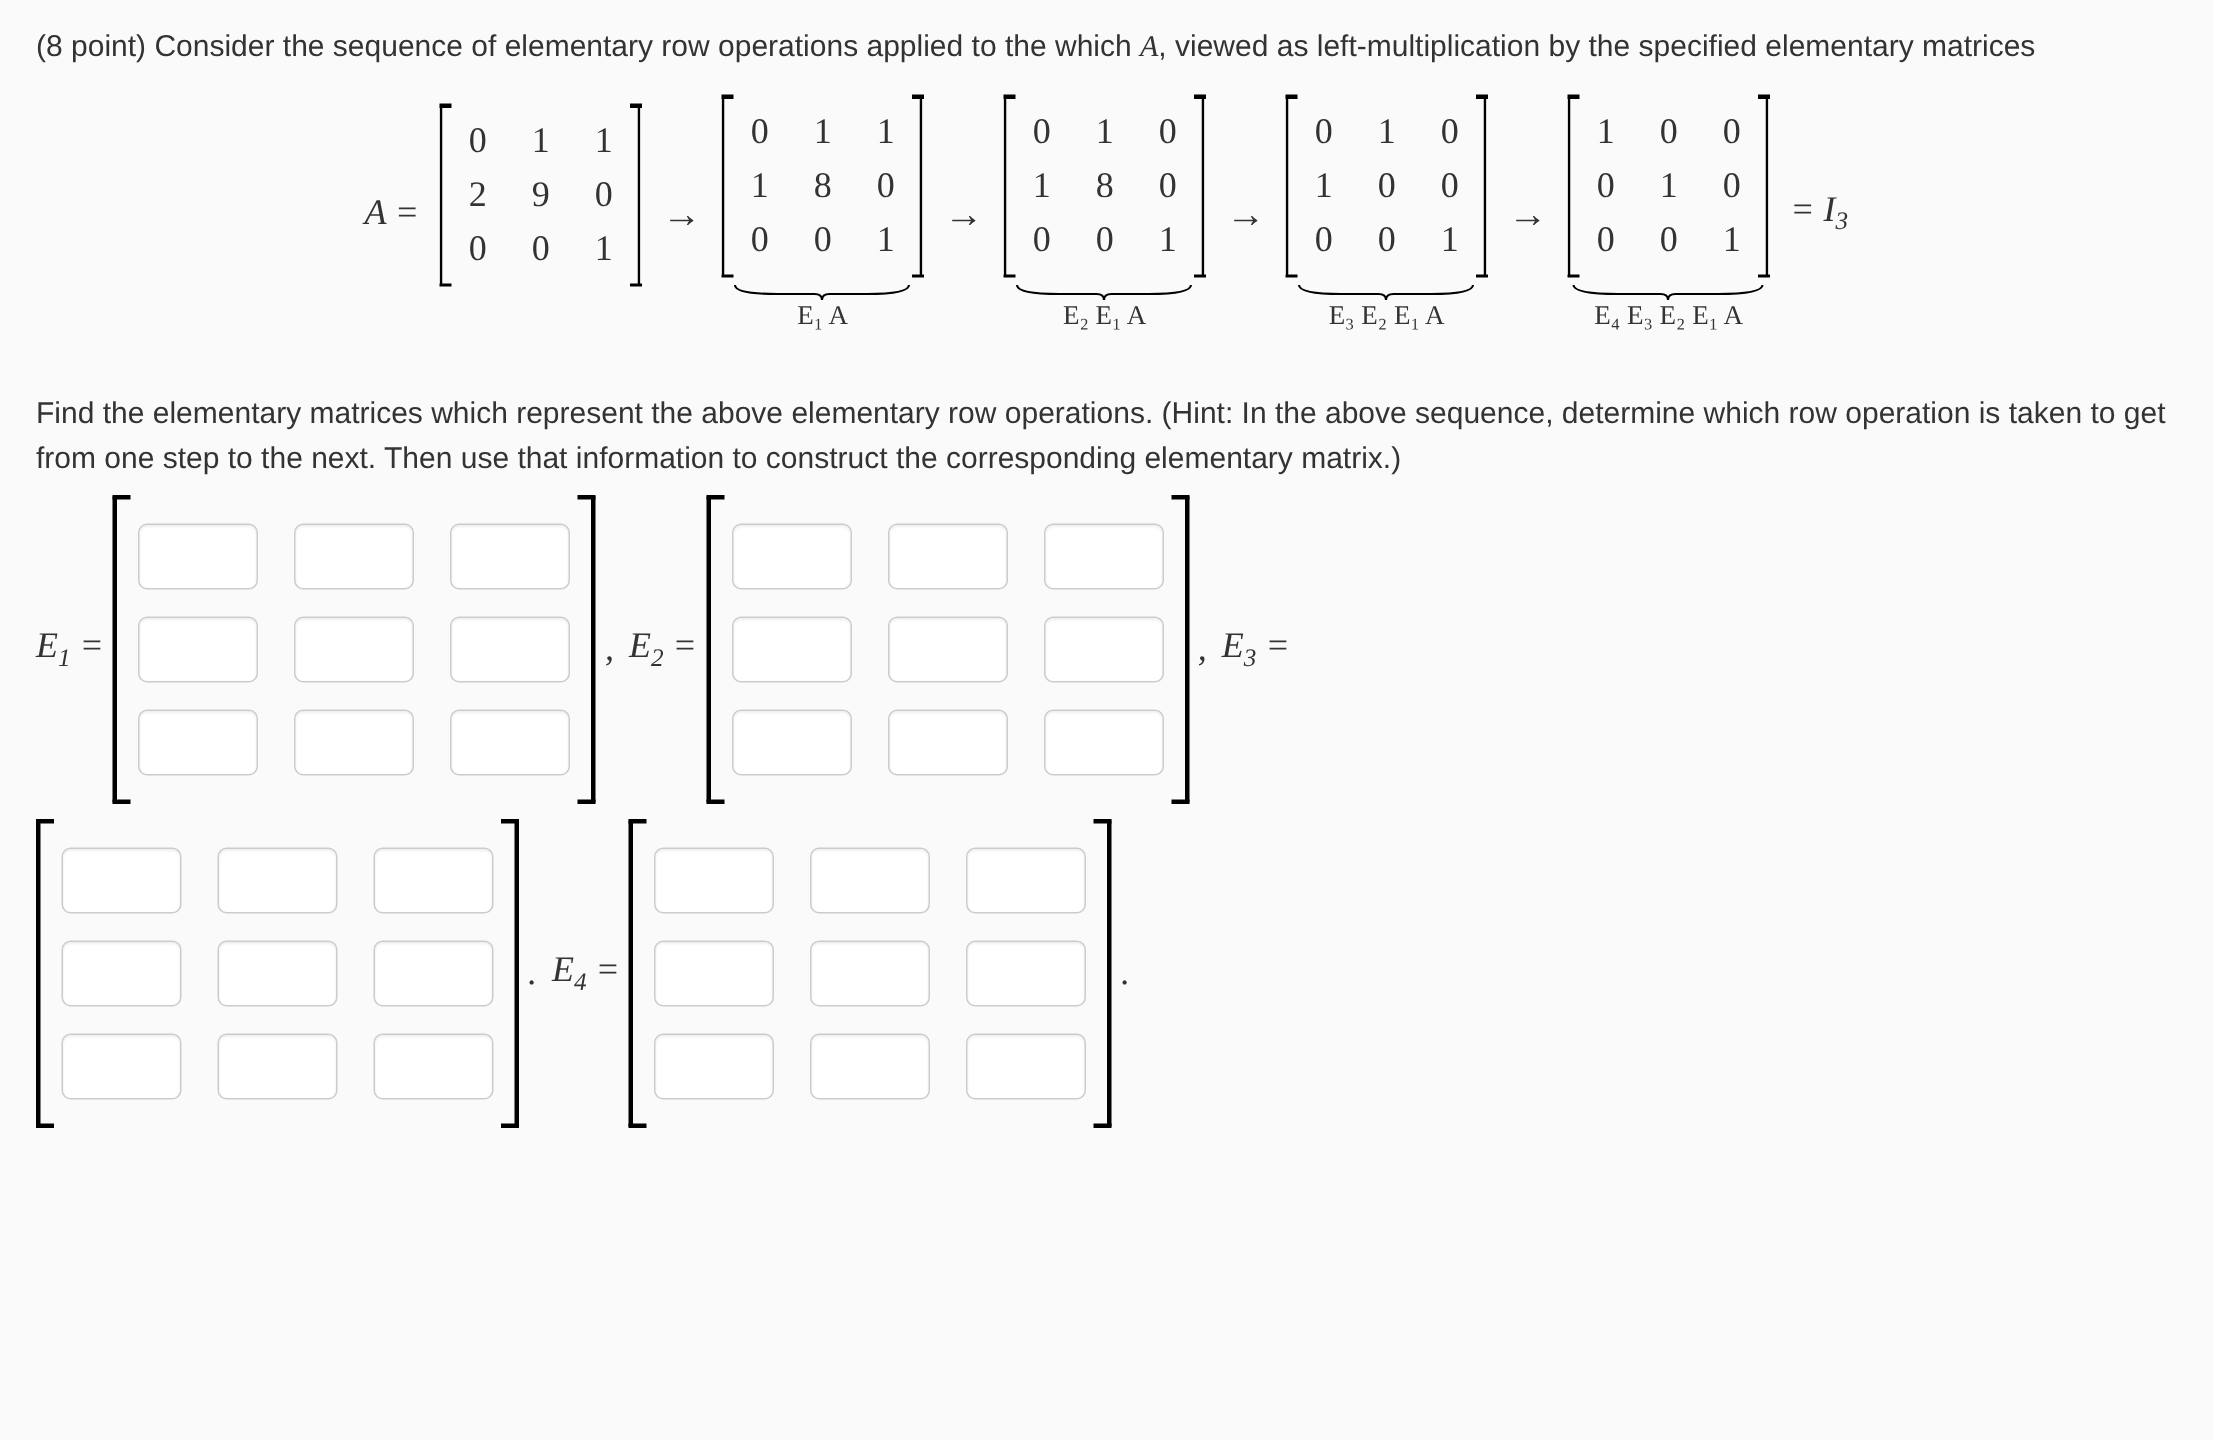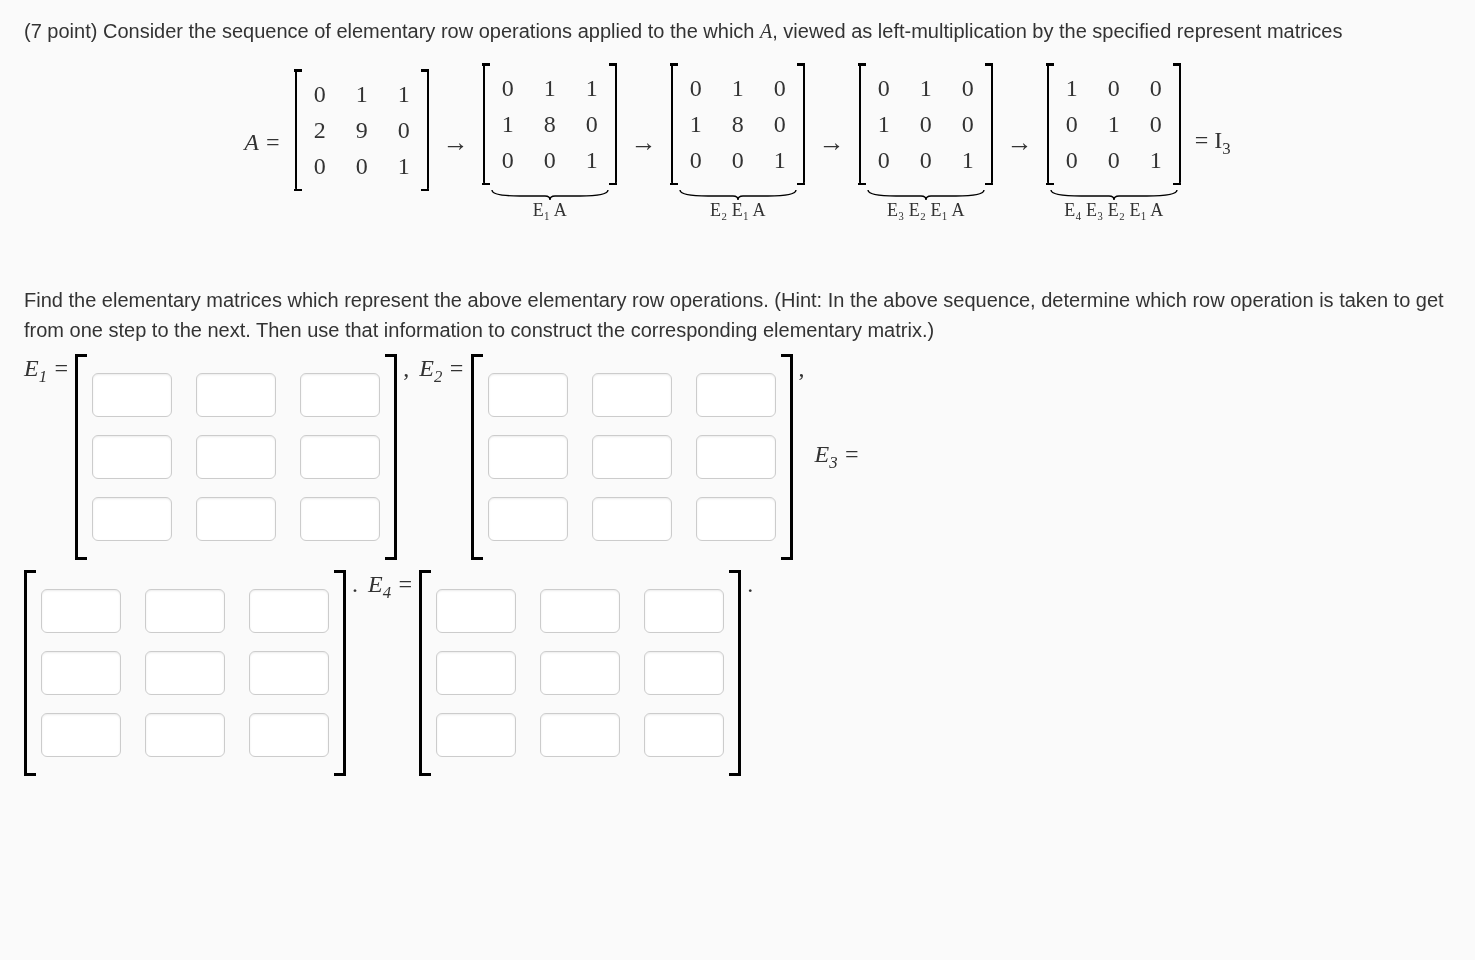--- a/index.html
+++ b/index.html
@@ -7,21 +7,21 @@
     padding: 16px 24px;
     font-family: "Helvetica Neue", Arial, sans-serif;
     font-size: 20px;
     color: #333;
     background: #fafafa;
     width: 1475px;
     box-sizing: border-box;
   }
   .prompt p { margin: 0 0 6px 0; line-height: 1.5; }
   .math-i { font-family: "Times New Roman", serif; font-style: italic; }
-  .math-r { font-family: "Times New Roman", serif; }
+  .math-r { font-family: "Times New Roman", serif; font-style: italic; }
   .sub { font-size: 0.7em; vertical-align: sub; font-family: "Times New Roman", serif; }
 
   .eq-row {
     display: flex;
     align-items: center;
     justify-content: center;
     gap: 14px;
     margin: 18px 0 12px 0;
     font-family: "Times New Roman", serif;
     font-size: 24px;
@@ -61,21 +61,21 @@
 
   .answers {
     display:flex;
     flex-wrap: wrap;
     align-items:center;
     gap: 6px;
     margin-top: 10px;
     font-family: "Times New Roman", serif;
     font-size: 24px;
   }
-  .ans-group { display:flex; align-items:flex-start; gap:6px; margin-right:4px; }
+  .ans-group { display:flex; align-items:center; gap:6px; margin-right:4px; }
 
   .input-matrix {
     display:inline-flex; flex-direction:column; gap:18px;
     padding: 18px 14px;
     border-left: 3px solid #000;
     border-right: 3px solid #000;
     position:relative;
   }
   .input-matrix::before, .input-matrix::after {
     content:""; position:absolute; width:12px; height:3px; background:#000; left:-3px;
@@ -93,21 +93,21 @@
     box-shadow: inset 0 1px 2px rgba(0,0,0,0.08);
     font-size: 18px;
     text-align:center;
   }
 </style>
 </head>
 <body>
 
 <div class="prompt">
   <p>
-    <span>(7 point) </span><span>Consider the sequence of elementary row operations applied to the which </span><span class="math-i">A</span><span>, viewed as left-multiplication by the specified represent matrices</span>
+    <span>(8 point) </span><span>Consider the sequence of elementary row operations applied to the which </span><span class="math-i">A</span><span>, viewed as left-multiplication by the specified elementary matrices</span>
   </p>
 </div>
 
 <div class="eq-row">
   <span class="math-i">A =</span>
 
   <div class="mat-wrap">
     <div class="matrix">
         <span class="rcap-r"></span>
         <span class="rcap-rb"></span>
@@ -246,21 +246,21 @@
       <svg width="130" height="12" viewBox="0 0 130 12">
           <path d="M2 2 Q2 8 32 8 L60 8 Q65 8 65 12 Q65 8 70 8 L98 8 Q128 8 128 2" fill="none" stroke="#000" stroke-width="1.4"></path>
         </svg>
       <span>E₄ E₃ E₂ E₁ A</span>
     </div>
   </div>
 
   <span class="math-r"><span class="math-r">= I</span><span class="sub">3</span></span>
 </div>
 
-<div class="prompt" style="margin-top:64px">
+<div class="prompt" style="margin-top:40px">
   <p>Find the elementary matrices which represent the above elementary row operations. (Hint: In the above sequence, determine which row operation is taken to get from one step to the next. Then use that information to construct the corresponding elementary matrix.)</p>
 </div>
 
 <div class="answers">
 
   <div class="ans-group">
     <span class="math-i"><span>E</span><span class="sub">1</span><span class="math-r"> =</span></span>
     <div class="input-matrix">
         <span class="cap-r"></span>
         <span class="cap-rb"></span>

